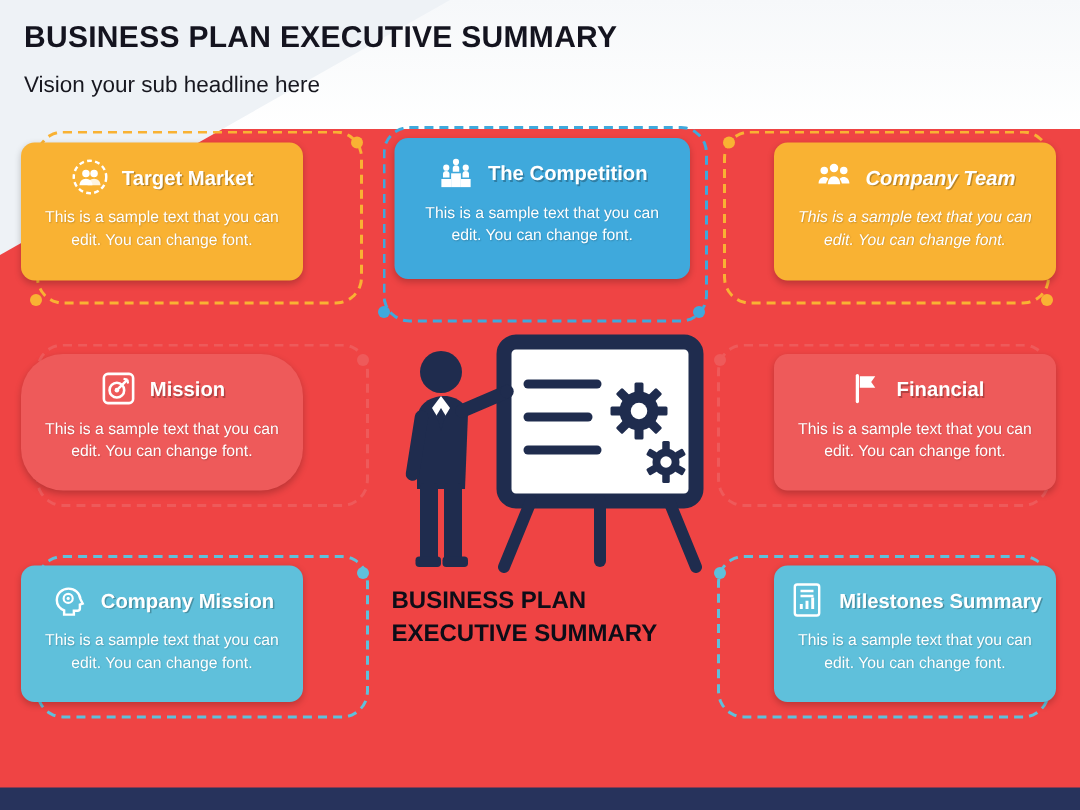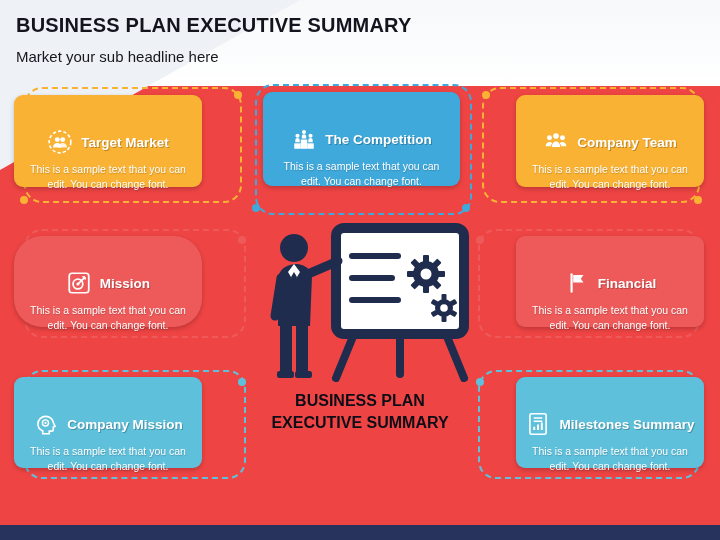--- a/index.html
+++ b/index.html
@@ -25,53 +25,53 @@
   .page-subtitle {
     position:absolute; left:16px; top:48px; z-index:3;
     font-size:15px; color:#17171f;
   }
   .card {
     position:absolute; z-index:2; box-sizing:border-box;
     border-radius:9px; padding:10px 12px 8px;
     color:#ffffff; text-align:center;
     box-shadow:0 2px 5px rgba(0,0,0,0.22);
   }
-  .card-head { display:flex; align-items:center; justify-content:center; gap:8px; min-height:26px;margin-top:24px; }
+  .card-head { display:flex; align-items:center; justify-content:center; gap:8px; min-height:26px; }
   .card-title {
     font-size:13.5px; font-weight:700;
     text-shadow:1px 1px 0 rgba(0,0,0,0.25);
     white-space:nowrap;
   }
   .card-body {
     margin-top:7px; font-size:10.5px; line-height:1.4;
     text-shadow:0.5px 0.5px 1px rgba(0,0,0,0.2);
   }
   .icon { display:inline-flex; width:26px; height:26px; flex:0 0 auto; }
   .dash {
     position:absolute; z-index:1; border:2px dashed #999; border-radius:18px;
     background:transparent;
   }
   .dot { position:absolute; z-index:1; width:8px; height:8px; border-radius:50%; }
   .center-figure { position:absolute; left:250px; top:222px; width:220px; height:160px; z-index:2; }
   .center-caption {
-    position:absolute; left:245px; top:390px; width:230px; z-index:2;
-    text-align:center; font-size:16px; font-weight:700; color:#0d0d17; line-height:22px;
+    position:absolute; left:261px; top:390px; width:230px; z-index:2;
+    text-align:left; font-size:16px; font-weight:700; color:#0d0d17; line-height:22px;
   }
   .footer-bar { position:absolute; left:0; bottom:0; width:720px; height:15px; z-index:3; }
 </style>
 </head>
 <body>
 
 <div id="slide">
 
   <div class="bg-diag2"></div>
   <div class="bg-diag"></div>
 
   <div class="page-title">BUSINESS PLAN EXECUTIVE SUMMARY</div>
-  <div class="page-subtitle">Market your sub headline here</div>
+  <div class="page-subtitle">Vision your sub headline here</div>
 
   <div class="dash" style="left: 24px; top: 87px; width: 214px; height: 112px; border-color: rgb(249, 178, 51);"></div>
   <div class="dash" style="left: 255px; top: 84px; width: 213px; height: 127px; border-color: rgb(63, 169, 220);"></div>
   <div class="dash" style="left: 482px; top: 87px; width: 214px; height: 112px; border-color: rgb(249, 178, 51);"></div>
   <div class="dash" style="left: 24px; top: 229px; width: 218px; height: 105px; border-color: rgb(238, 90, 90);"></div>
   <div class="dash" style="left: 478px; top: 229px; width: 218px; height: 105px; border-color: rgb(238, 90, 90);"></div>
   <div class="dash" style="left: 24px; top: 370px; width: 218px; height: 105px; border-color: rgb(95, 192, 219);"></div>
   <div class="dash" style="left: 478px; top: 370px; width: 218px; height: 105px; border-color: rgb(95, 192, 219);"></div>
 
   <div class="dot" style="left: 234px; top: 91px; background-color: rgb(249, 178, 51);"></div>
@@ -114,21 +114,21 @@
           <rect x="3" y="16" width="6" height="5"></rect>
             <rect x="9" y="12.5" width="6" height="8.5"></rect>
             <rect x="15" y="16" width="6" height="5"></rect>
         </svg>
       </span>
       <span class="card-title">The Competition</span>
     </div>
     <div class="card-body">This is a sample text that you can edit. You can change font.</div>
   </div>
 
-  <div class="card" style="left: 516px; top: 95px; width: 188px; height: 92px; background-color: rgb(249, 178, 51);">
+  <div class="card" style="left: 516px; top: 95px; width: 188px; height: 92px; background-color: rgb(249, 178, 51); font-style: italic;">
     <div class="card-head">
       <span class="icon">
         <svg viewBox="0 0 24 24" width="26" height="26" fill="#fff">
           <circle cx="6" cy="8" r="2.3"></circle>
             <circle cx="12" cy="6.5" r="2.6"></circle>
             <circle cx="18" cy="8" r="2.3"></circle>
           <path d="M2.5 16c0-2.4 1.6-4 3.5-4 1 0 1.9.4 2.5 1.2-.8 1-1.3 2.2-1.3 2.8z"></path>
           <path d="M8.2 16.5c0-3 1.7-5 3.8-5s3.8 2 3.8 5z"></path>
           <path d="M21.5 16c0-2.4-1.6-4-3.5-4-1 0-1.9.4-2.5 1.2.8 1 1.3 2.2 1.3 2.8z"></path>
         </svg>

